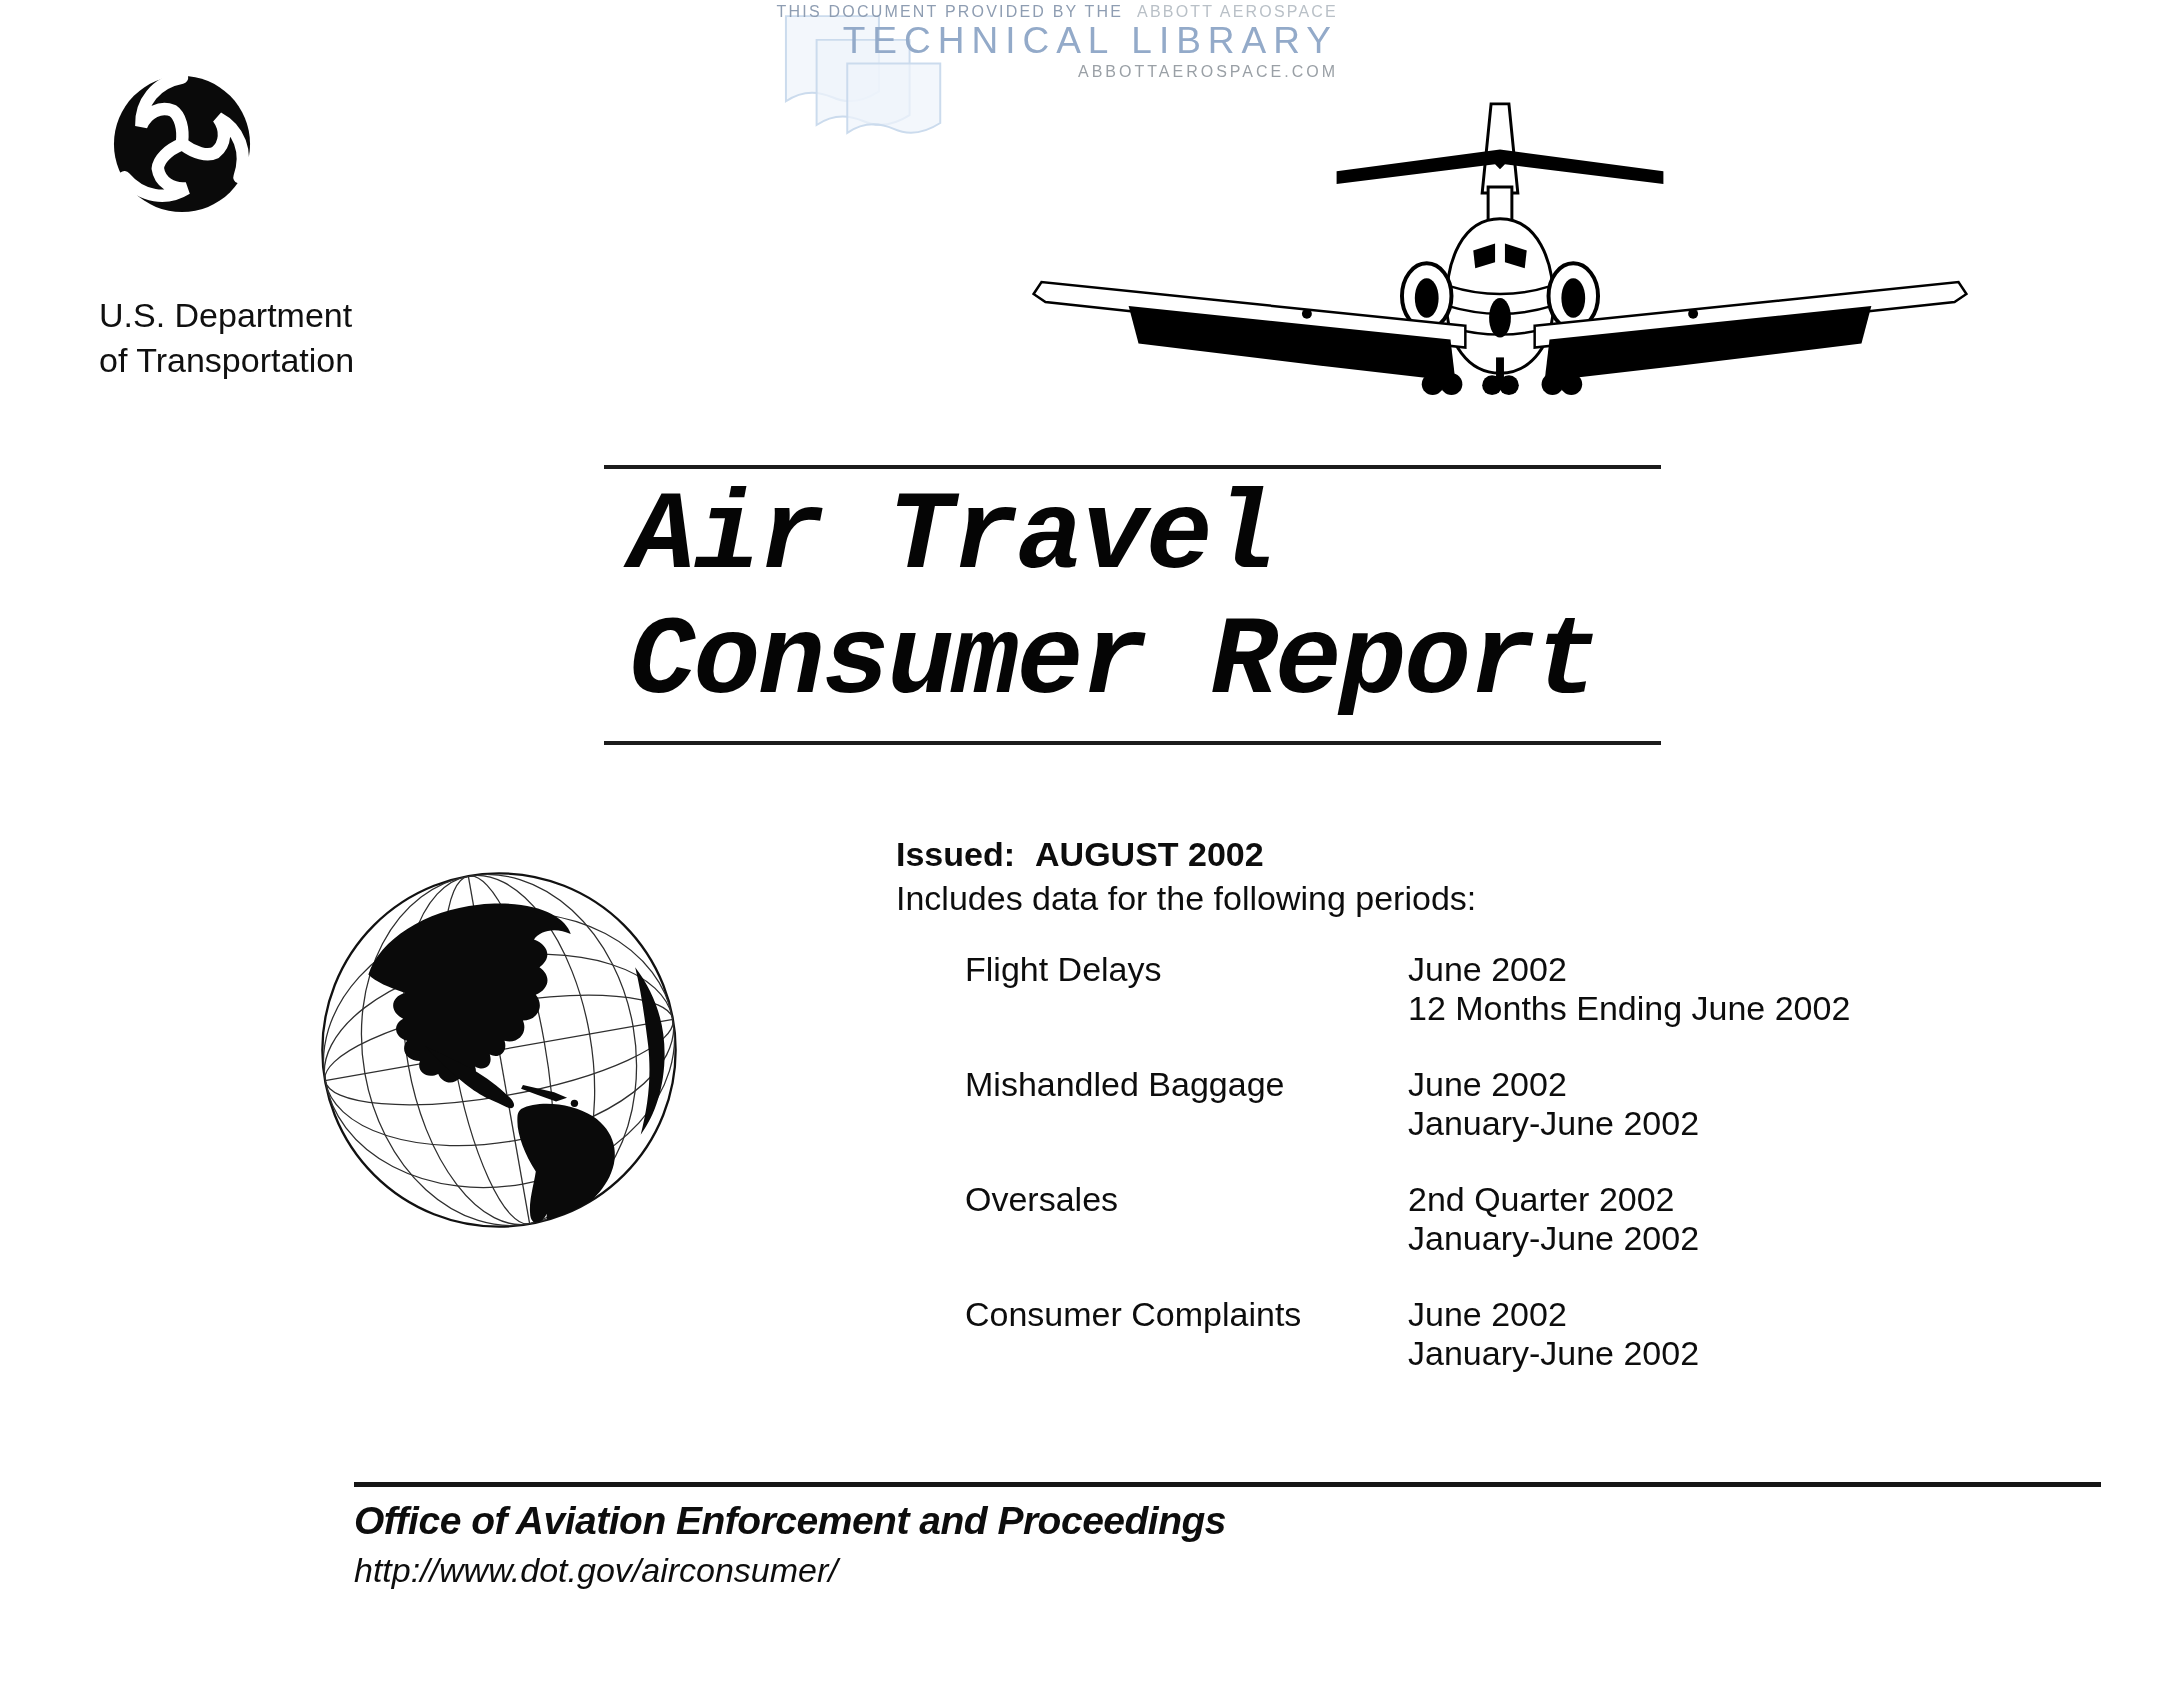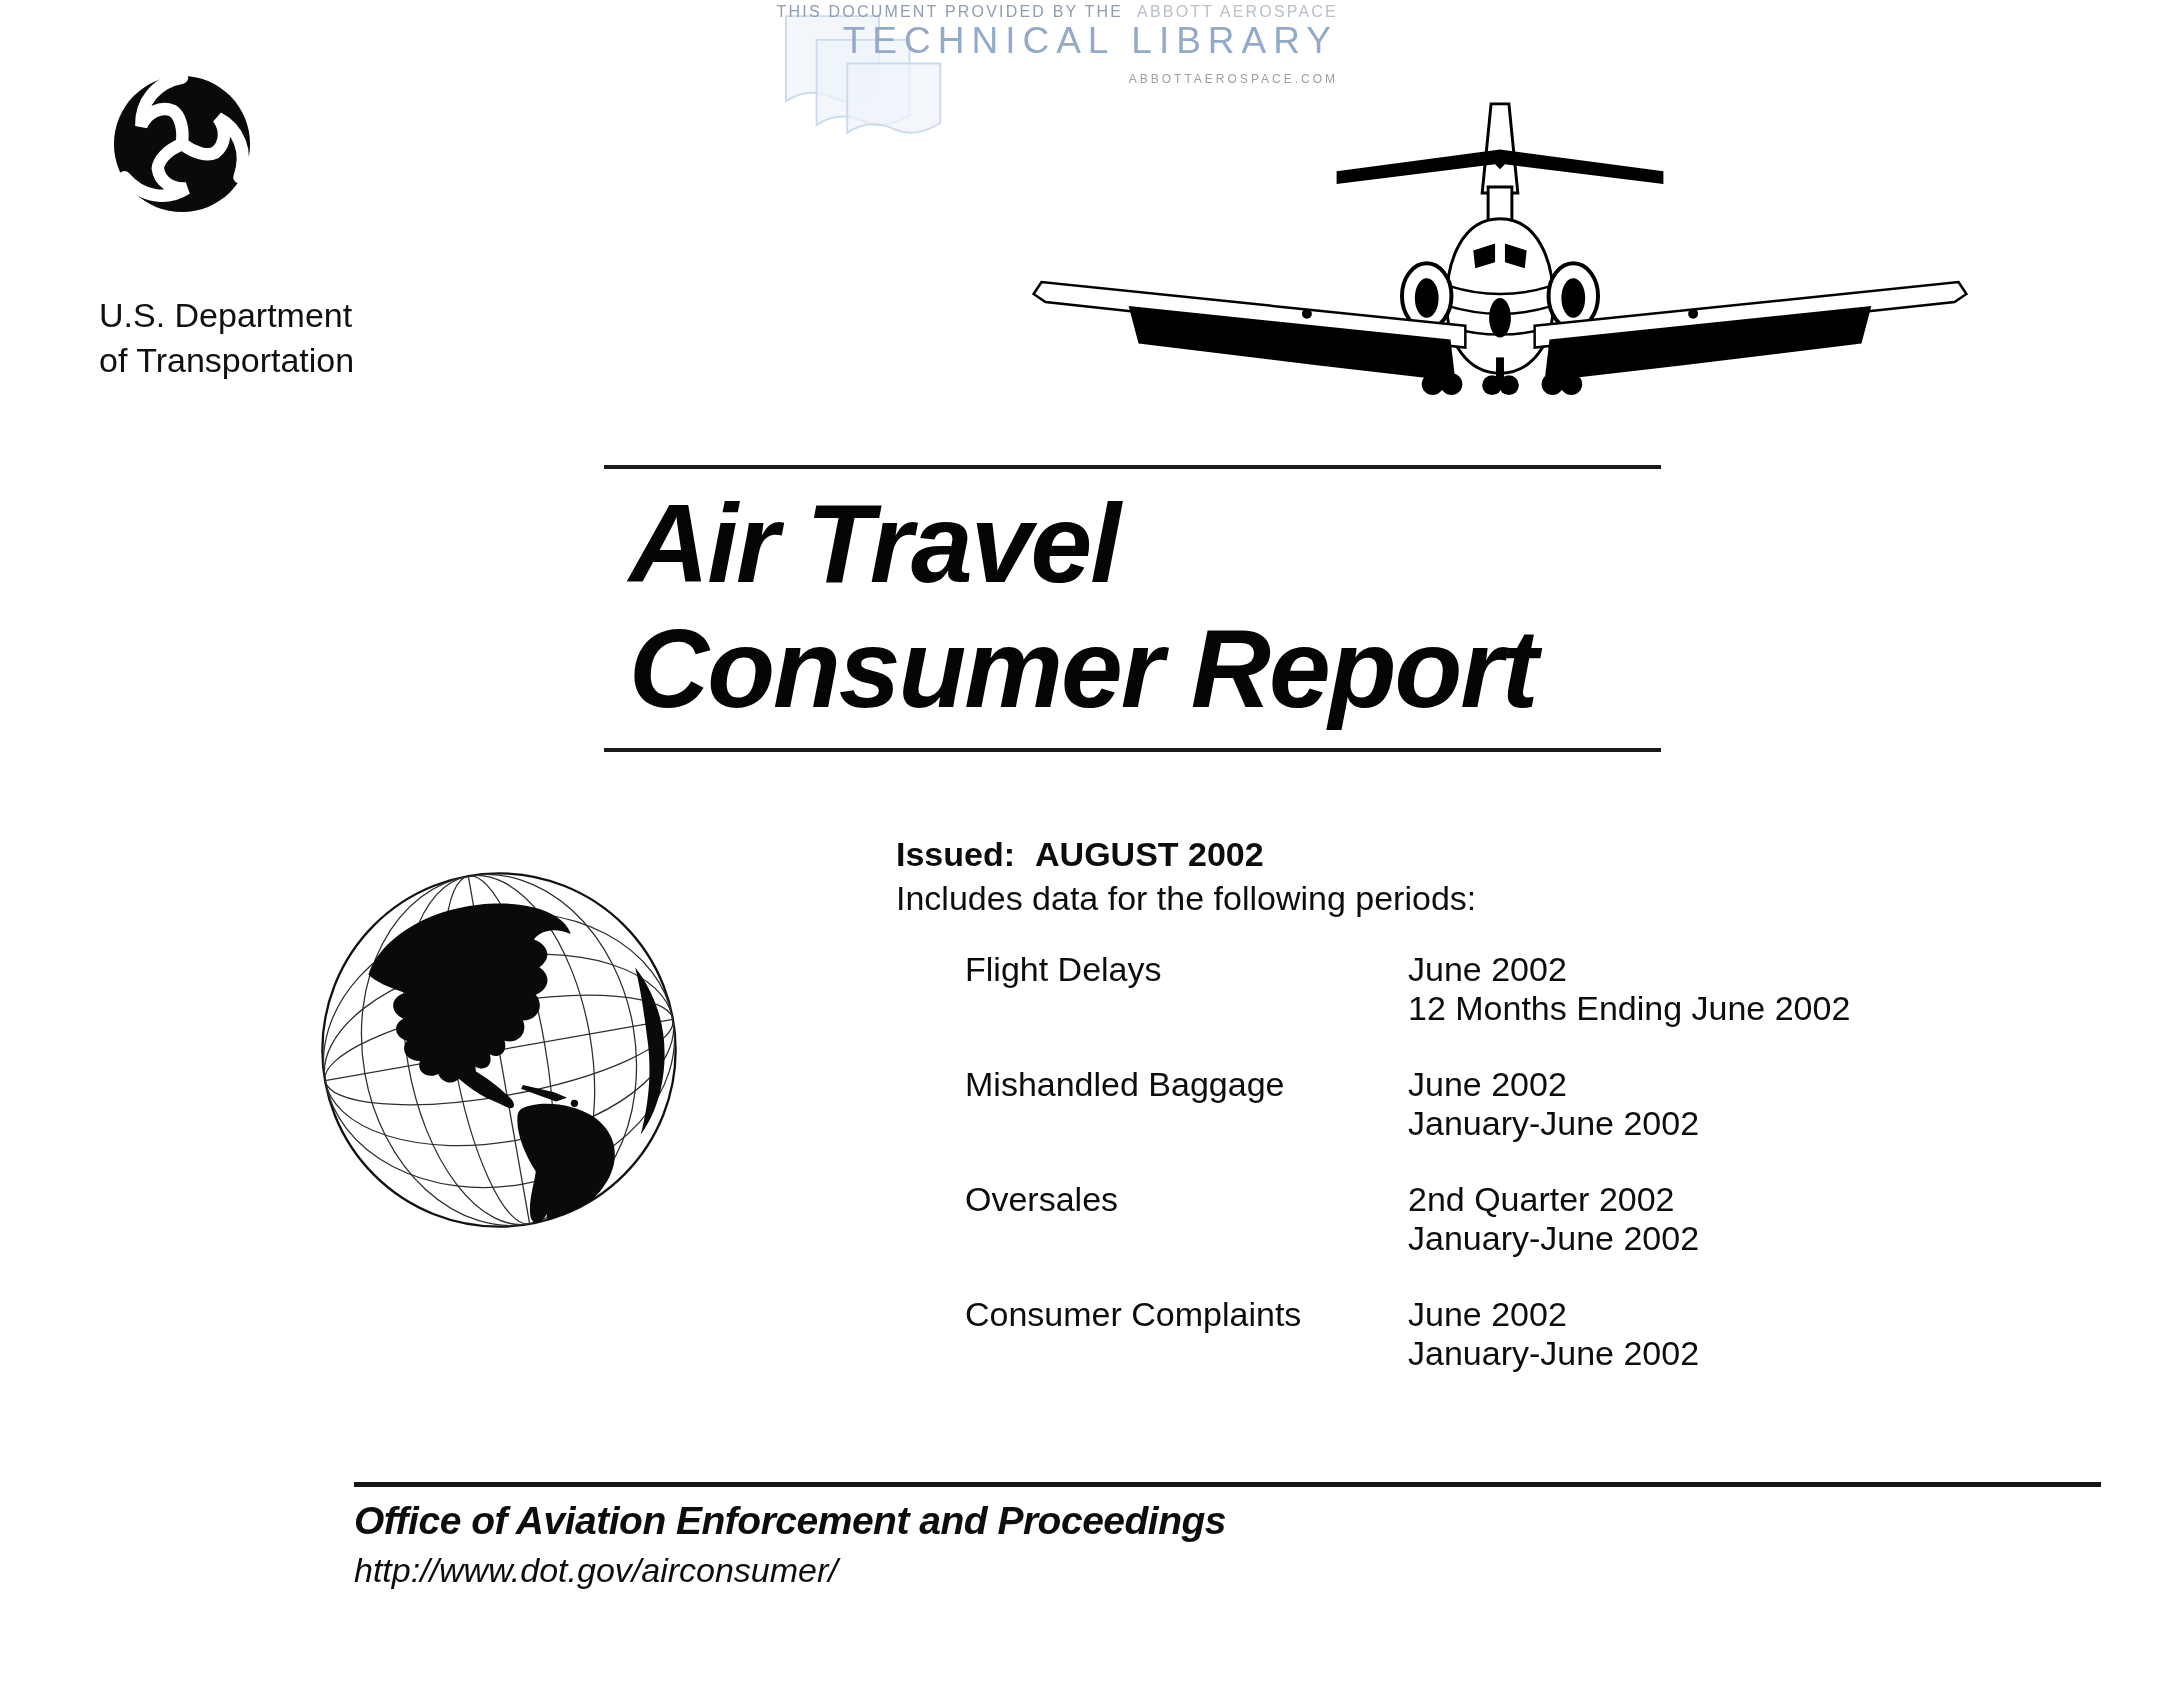--- a/index.html
+++ b/index.html
@@ -6,34 +6,34 @@
   body{width:2178px;height:1683px;position:relative;overflow:hidden;
        font-family:"Liberation Sans","DejaVu Sans",sans-serif;color:#0d0d0d;}
   .abs{position:absolute;}
 
   
   .wm-text{left:693px;top:0;width:645px;text-align:right;line-height:1.1;}
   .wm-l1{font-size:16px;letter-spacing:2.2px;white-space:nowrap;margin-top:3px;}
   .wm-prefix{color:#8e9db2;}
   .wm-brand{color:#b9c0c7;margin-left:14px;margin-top:40px;}
   .wm-l2{font-size:37px;letter-spacing:7px;color:#93aac9;white-space:nowrap;margin-top:0px;}
-  .wm-l3{font-size:12px;letter-spacing:3px;color:#9aa0a6;white-space:nowrap;margin-top:12px;}
+  .wm-l3{font-size:16px;letter-spacing:3px;color:#9aa0a6;white-space:nowrap;margin-top:2px;}
   .wm-icon{left:780px;top:12px;width:183px;height:124px;}
 
   
   .dot-logo{left:99px;top:61px;width:166px;height:166px;}
   .agency{left:99px;top:293px;font-size:34px;line-height:45px;color:#101010;}
 
   
   .plane{left:990px;top:91px;width:1020px;height:309px;}
 
   
   .title-block{left:604px;top:465px;width:1032px;
     border-top:4px solid #1c1c1c;border-bottom:4px solid #1c1c1c;
-    padding:13px 0 16px 25px;}
+    padding:6px 0 16px 25px;font-family:Liberation Mono, monospace;}
   .title-line{font-size:111px;line-height:125px;font-weight:bold;font-style:italic;
     letter-spacing:-2px;color:#050505;white-space:nowrap;}
 
   
   .issued{left:896px;top:832px;font-size:34px;line-height:44px;}
   .issued-label,.issued-value{font-weight:bold;text-align:center;}
   .issued-value{margin-left:20px;}
 
   
   .globe{left:315px;top:863px;width:368px;height:374px;}

